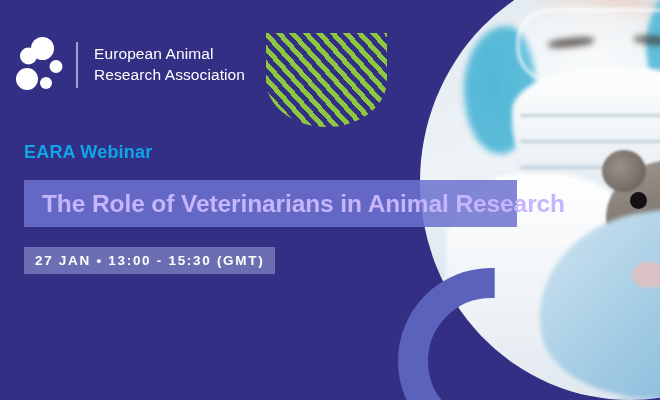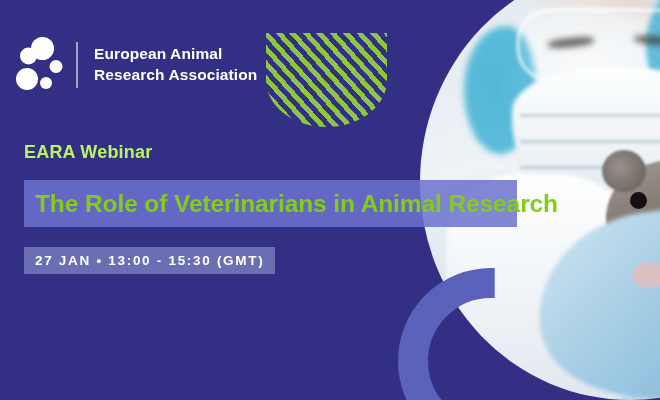--- a/index.html
+++ b/index.html
@@ -160,21 +160,21 @@
   .logo-divider {
     width: 2px;
     height: 46px;
     background: rgba(255,255,255,0.55);
     margin: 0 16px 0 6px;
     flex: none;
   }
   .logo-text {
     color: #ffffff;
     font-size: 15.5px;
-    font-weight: bold;
+    font-weight: normal;
     line-height: 1.33;
     letter-spacing: .1px;
     white-space: pre-line;
   }
   .semi-inner {
     position: absolute;
     left: 266px;
     top: 33px;
     width: 121px;
     height: 94px;
@@ -184,41 +184,41 @@
       #8dc63f 0px, #8dc63f 5px,
       #332f85 5px, #332f85 10px
     );
   }
 
   
   .eyebrow {
     position: absolute;
     left: 24px;
     top: 142px;
-    color: #bef264;
+    color: #0ea5e9;
     font-size: 18px;
     font-weight: bold;
     letter-spacing: .2px;
   }
   .title-band {
     position: absolute;
     left: 24px;
     top: 180px;
     width: 493px;
     height: 47px;
     background: rgba(108,114,206,0.86);
     display: flex;
     align-items: center;
   }
   .title-text {
-    color: #84cc16;
+    color: #c4b5fd;
     font-size: 24.5px;
     font-weight: bold;
     letter-spacing: -0.1px;
-    padding-left: 11px;
+    padding-left: 18px;
     white-space: nowrap;
   }
   .date-band {
     position: absolute;
     left: 24px;
     top: 247px;
     height: 27px;
     background: rgba(129,134,196,0.72);
     display: flex;
     align-items: center;

